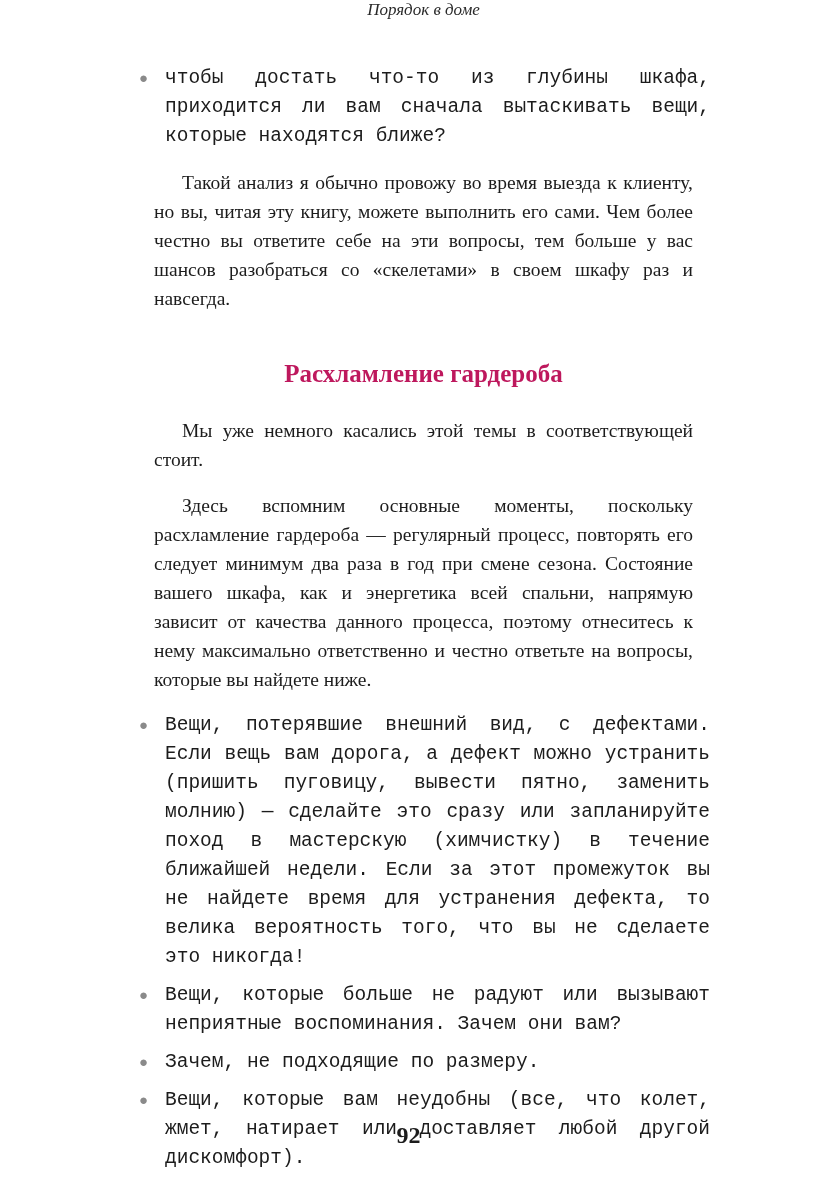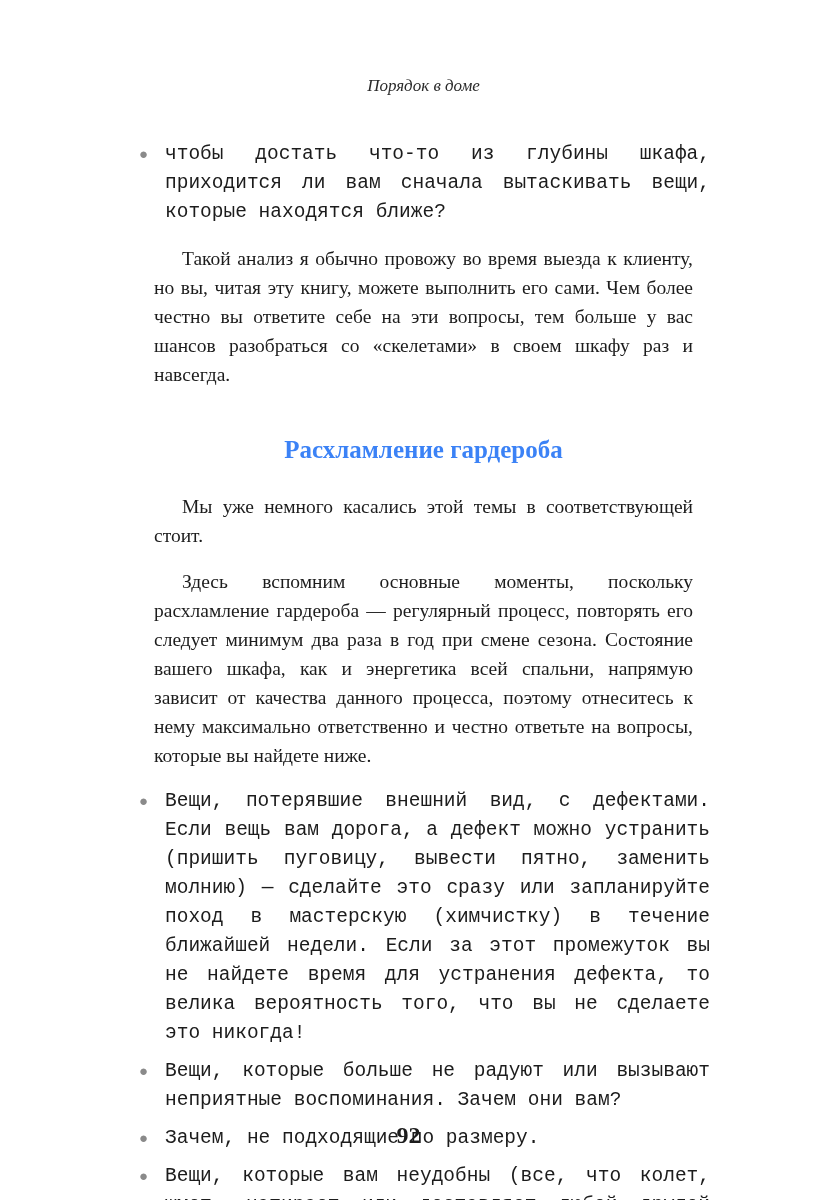--- a/index.html
+++ b/index.html
@@ -17,21 +17,20 @@
     color: #1c1c1c;
     box-sizing: border-box;
   }
   .content {
     position: absolute;
     left: 137px;
     top: 0;
     width: 573px;
   }
   .running-header {
-    margin-top: 76px;
     text-align: center;
     font-style: italic;
     font-size: 17px;
     color: #2a2a2a;
   }
   .body-text {
     margin-top: 44px;
     font-size: 19.5px;
     line-height: 29px;
     text-align: justify;
@@ -60,21 +59,21 @@
   .bullet-text {
     flex: 1 1 auto;
     hyphens: auto;
     font-family: Liberation Mono, monospace;
   }
   .section-heading {
     margin: 46px 0 28px 0;
     text-align: center;
     font-size: 25px;
     font-weight: bold;
-    color: #3b82f6;
+    color: #be185d;
     text-indent: 0;
   }
   .bullets-group {
     margin-top: 16px;
   }
   .page-number {
     position: absolute;
     left: 0;
     width: 817px;
     top: 1122px;

